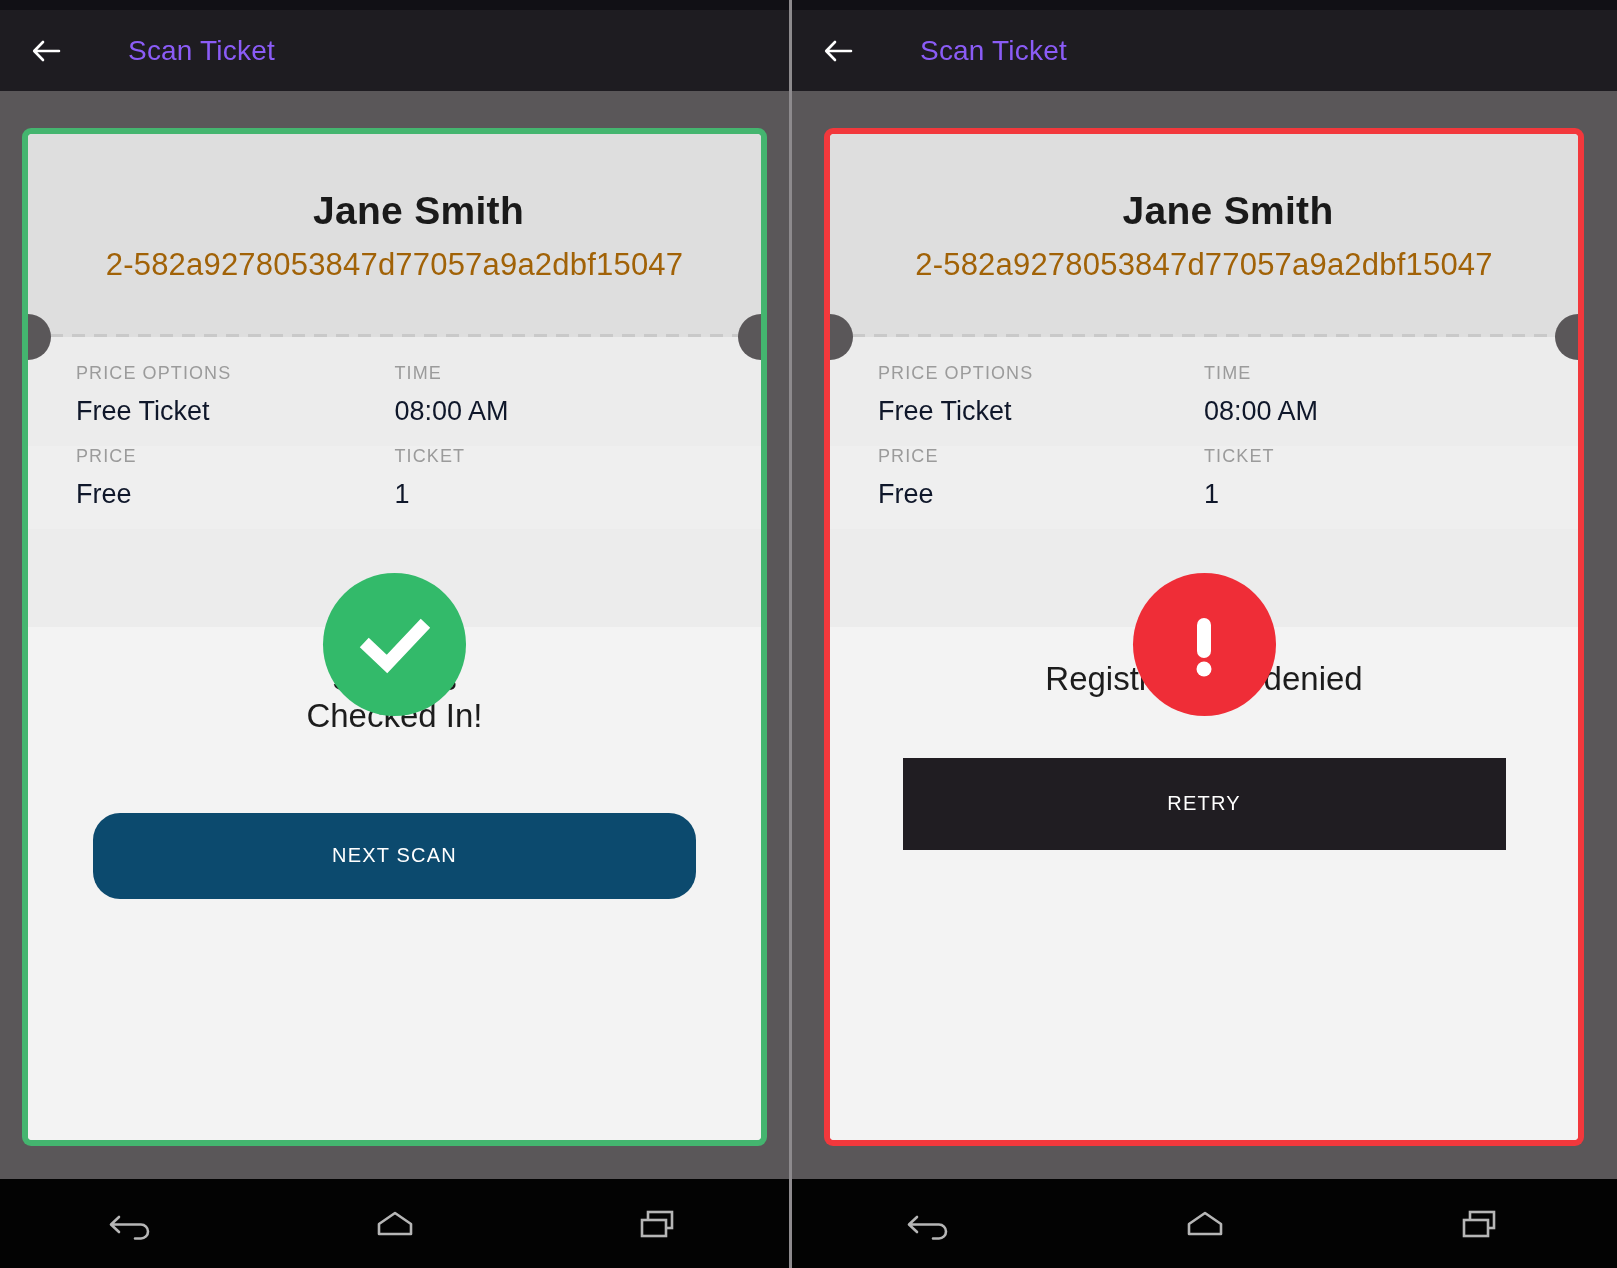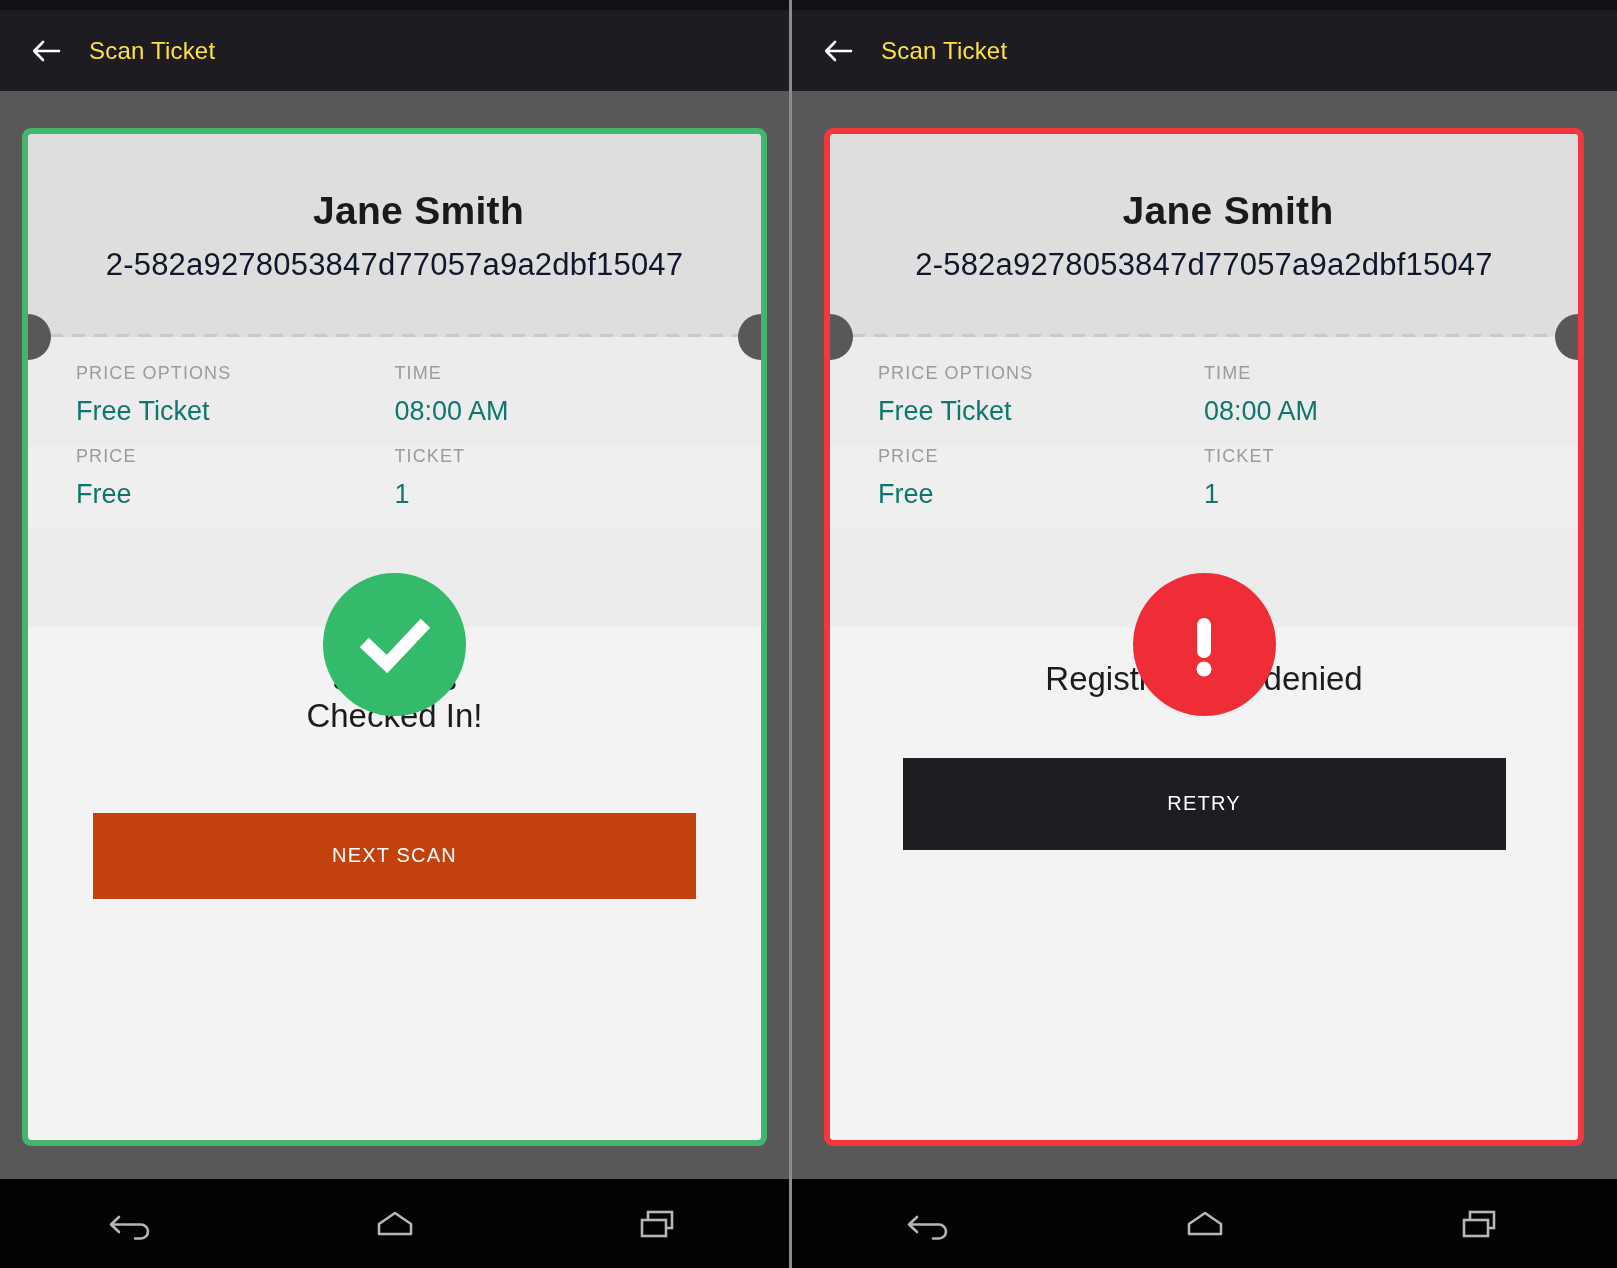--- a/index.html
+++ b/index.html
@@ -46,23 +46,24 @@
   .back-arrow {
     width: 30px;
     height: 30px;
     margin-left: 31px;
     margin-right: 28px;
     flex: none;
     position: relative;
   }
   .back-arrow svg { display: block; }
   .appbar-title {
-    color: #fde047;
-    font-size: 24px;
+    color: #8b5cf6;
+    font-size: 28px;
     letter-spacing: 0.2px;
+    margin-left: 39px;
   }
 
   
   .content {
     flex: 1;
     position: relative;
     background: #5a5759;
     padding: 37px 22px 0 22px;
     box-sizing: border-box;
   }
@@ -105,21 +106,21 @@
   .attendee-name {
     font-size: 39px;
     font-weight: bold;
     color: #1a1a1a;
     letter-spacing: 0.3px;
     margin-bottom: 14px;
     margin-left: 48px;
   }
   .ticket-code {
     font-size: 31px;
-    color: #0f172a;
+    color: #a16207;
     letter-spacing: 0.2px;
   }
   .dashed-sep {
     position: absolute;
     left: 0; right: 0; bottom: 0;
     height: 3px;
     background-image: repeating-linear-gradient(to right,
        #c9c9c9 0px, #c9c9c9 13px, rgba(0,0,0,0) 13px, rgba(0,0,0,0) 22px);
   }
 
@@ -149,21 +150,21 @@
   .detail-row.second { background: transparent; }
   .detail-col { width: 50%; }
   .detail-label {
     font-size: 18px;
     color: #9b9b9b;
     letter-spacing: 1.1px;
     margin-bottom: 12px;
   }
   .detail-value {
     font-size: 27px;
-    color: #0f766e;
+    color: #0f172a;
     margin-bottom: 19px;
   }
   .band2 {
     background: #efefef;
     padding: 0 48px;
     box-sizing: border-box;
   }
 
   
   .status-region {
@@ -213,21 +214,21 @@
     display: flex;
     align-items: center;
     justify-content: center;
     font-size: 20px;
     letter-spacing: 1.2px;
     color: #ffffff;
     cursor: pointer;
     border: none;
     font-family: "Liberation Sans", sans-serif;
   }
-  .action-btn.green { background: #c2410c; }
+  .action-btn.green { background: #0c4a6e; border-radius: 27px; }
   .action-btn.dark  { background: #201d22; margin-top: 60px; width: 603px; height: 92px; }
 
   
   .navbar {
     height: 89px;
     background: #030303;
     display: flex;
     align-items: center;
     justify-content: space-around;
     flex: none;

